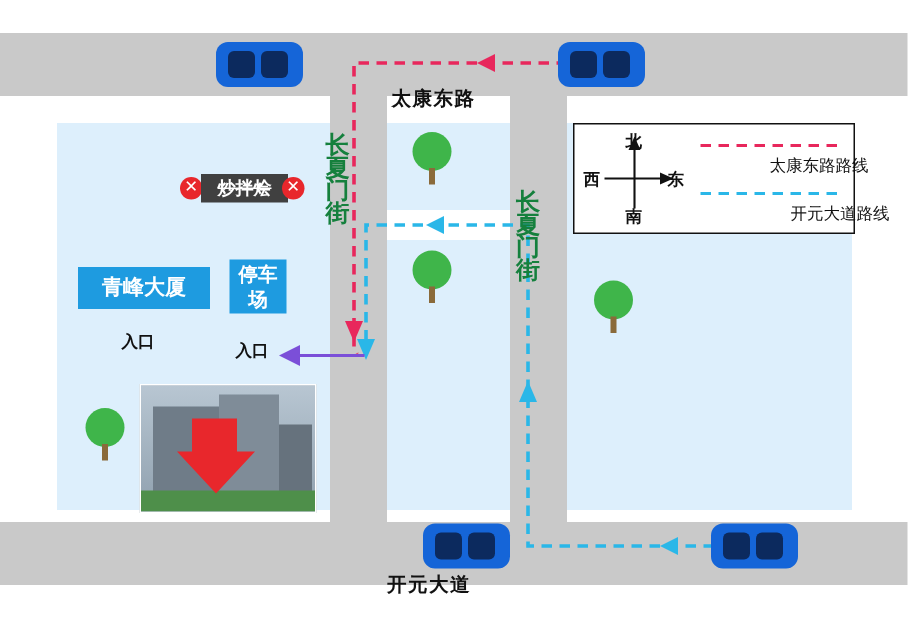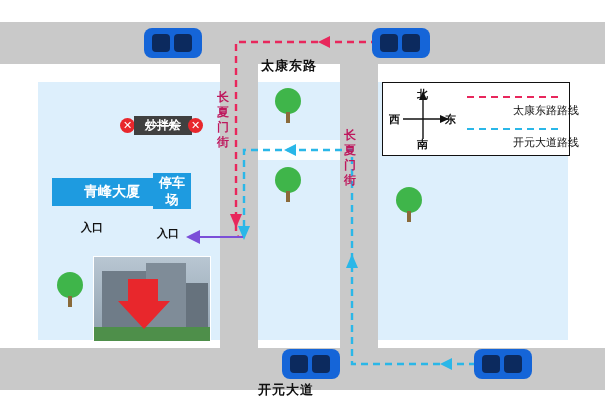--- a/index.html
+++ b/index.html
@@ -8,21 +8,21 @@
 
   
   .road{position:absolute;background:#c9c9c9;}
 
   
   .block{position:absolute;background:#ddeffc;}
   .block-white{position:absolute;background:#ffffff;}
 
   
   .road-label{position:absolute;color:#111;font-size:13px;font-weight:bold;letter-spacing:1px;white-space:nowrap;}
-  .road-label-v{position:absolute;color:#be185d;font-size:12px;font-weight:bold;width:15px;line-height:15px;text-align:left;}
+  .road-label-v{position:absolute;color:#15803d;font-size:16px;font-weight:bold;width:15px;line-height:15px;text-align:left;}
 
   
   .bld-blue{position:absolute;background:#1e9be0;color:#fff;font-weight:bold;display:flex;align-items:center;justify-content:center;text-align:center;}
   .bld-entry{position:absolute;color:#111;font-size:11px;font-weight:bold;white-space:nowrap;}
 
   
   .banner{position:absolute;background:#404040;color:#fff;font-weight:bold;font-size:12px;display:flex;align-items:center;justify-content:center;}
   .xmark{position:absolute;width:15px;height:15px;border-radius:50%;background:#e8272c;color:#fff;font-size:11px;line-height:15px;text-align:center;font-weight:bold;}
 
   
@@ -126,21 +126,21 @@
     <div style="position:absolute;left:0px;top:70px;width:116px;height:14px;background:#4e8f4a;"></div>
     <svg width="116" height="84">
       <polygon points="34,22 64,22 64,44 76,44 50,72 24,44 34,44" fill="#e8272c"></polygon>
     </svg>
   </div>
 
   <div class="xmark" style="left:120px;top:118px;">✕</div>
   <div class="banner" style="left:134px;top:116px;width:58px;height:19px;text-decoration:line-through;">炒拌烩</div>
   <div class="xmark" style="left:188px;top:118px;">✕</div>
 
-  <div class="bld-blue" style="left:52px;top:178px;width:88px;height:28px;font-size:14px;padding-left:16px;">青峰大厦</div>
+  <div class="bld-blue" style="left:52px;top:178px;width:88px;height:28px;font-size:14px;">青峰大厦</div>
   <div class="bld-entry" style="left:81px;top:220px;">入口</div>
 
   <div class="bld-blue" style="left:153px;top:173px;width:38px;height:36px;font-size:13px;line-height:17px;">停车场</div>
   <div class="bld-entry" style="left:157px;top:226px;">入口</div>
 
   <div class="road-label" style="left:258px;top:381px;">开元大道</div>
   <div class="road-label" style="left:261px;top:57px;">太康东路</div>
   <div class="road-label-v" style="left:217px;top:90px;">长夏门街</div>
   <div class="road-label-v" style="left:344px;top:128px;">长夏门街</div>
 
@@ -155,16 +155,16 @@
     <div class="legend-compass" style="left:34px;top:4px;">北</div>
     <div class="legend-compass" style="left:34px;top:54px;">南</div>
     <div class="legend-compass" style="left:6px;top:29px;">西</div>
     <div class="legend-compass" style="left:62px;top:29px;">东</div>
 
     <svg width="186" height="72">
       <line x1="84" y1="14" x2="178" y2="14" stroke="#e8275c" stroke-width="2" stroke-dasharray="7,5"></line>
       <line x1="84" y1="46" x2="178" y2="46" stroke="#2ab7e8" stroke-width="2" stroke-dasharray="7,5"></line>
     </svg>
     <div class="legend-text" style="left:86px;top:20px;">太康东路路线</div>
-    <div class="legend-text" style="left:86px;top:52px;">开元大道路线</div>
+    <div class="legend-text" style="left:100px;top:52px;">开元大道路线</div>
   </div>
 
 </div>
 
 </body></html>

